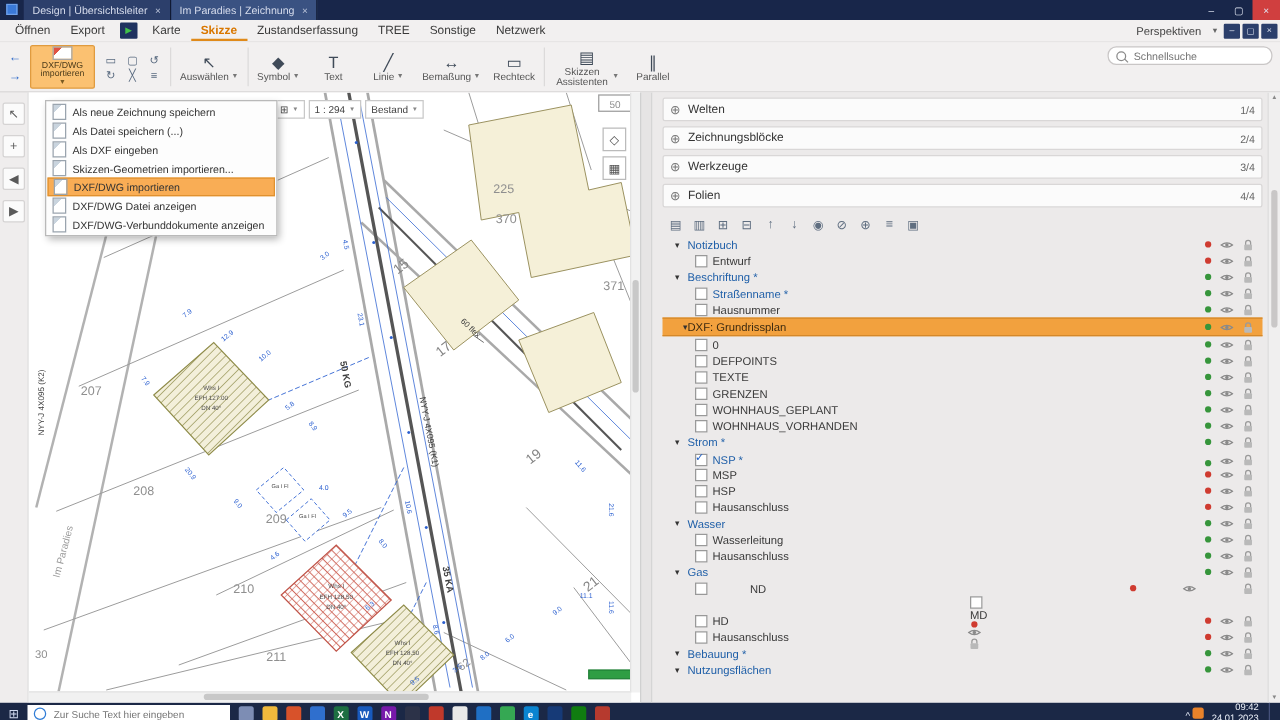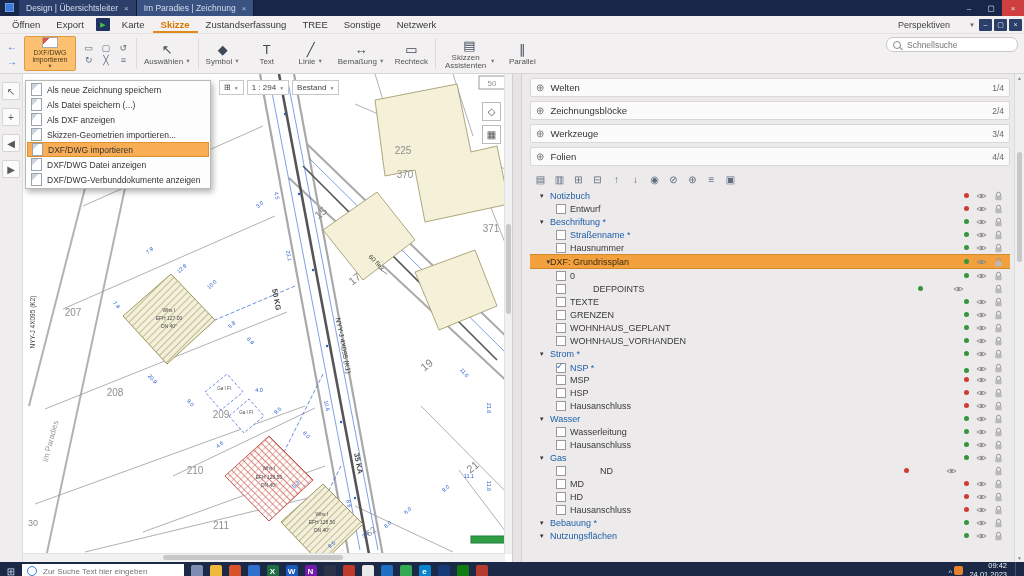--- a/index.html
+++ b/index.html
@@ -18,21 +18,21 @@
   .wc{width:22px;display:flex;align-items:center;justify-content:center;font-size:8px;color:#dfe5f2;}
   .wc.close{background:#d03f3f;}
 
   
   .menubar{height:17px;background:#f2f0f0;display:flex;align-items:center;font-size:9.5px;color:#3a3a3a;border-bottom:1px solid #e3e1e1;padding-left:4px;}
   .m-item{padding:0 8px;height:17px;display:flex;align-items:center;white-space:nowrap;}
   .m-item.active{color:#d97700;font-weight:bold;box-shadow:inset 0 -2px 0 #e08a1a;}
   .run-btn{width:14px;height:13px;background:#1f3260;display:flex;align-items:center;justify-content:center;margin:0 4px;border-radius:1px;}
   .run-btn span{color:#42c24a;font-size:7px;line-height:1;}
   .m-right{margin-left:auto;display:flex;align-items:center;gap:4px;padding-right:2px;}
-  .persp{display:flex;align-items:center;gap:19px;font-size:9px;color:#444;}
+  .persp{display:flex;align-items:center;gap:8px;font-size:9px;color:#444;}
   .persp .car{font-size:6px;color:#666;}
   .mwc{width:13px;height:12px;background:#2c3f6b;color:#dfe5f2;font-size:7px;display:flex;align-items:center;justify-content:center;border-radius:1px;}
 
   
   .ribbon{position:relative;height:37px;background:#f2f0f0;border-bottom:1px solid #d8d5d5;display:flex;align-items:stretch;padding:1px 2px;}
   .rb-nav{display:flex;flex-direction:column;justify-content:center;gap:1px;padding:0 2px;}
   .rb-nav div{width:16px;height:14px;display:flex;align-items:center;justify-content:center;color:#2a66c8;font-size:10px;}
   .rb-import{width:50px;margin:1px 2px;background:#fbc171;border:1px solid #e09b3f;border-radius:2px;display:flex;flex-direction:column;align-items:center;justify-content:center;gap:1px;font-size:7px;color:#4a3a1a;text-align:center;line-height:1.05;}
   .imp-ic{width:14px;height:15px;border:1px solid #a8a8a8;background:linear-gradient(135deg,#e05344 0 28%,#fff 28%);}
   .imp-car{font-size:5.5px;color:#7a5a22;}
@@ -58,21 +58,21 @@
   .map-controls{position:absolute;left:196px;top:6px;display:flex;gap:3px;z-index:5;}
   .mc-box{background:#fff;border:1px solid #c8c8c8;height:13px;display:flex;align-items:center;gap:3px;font-size:8px;color:#444;padding:0 4px;}
   .mc-box .car{font-size:5px;color:#888;}
   .map-side{position:absolute;right:11px;top:28px;display:flex;flex-direction:column;gap:4px;z-index:5;}
   .ms-btn{width:17px;height:17px;background:#fff;border:1px solid #bbb;display:flex;align-items:center;justify-content:center;font-size:10px;color:#555;}
   .map-vscroll{position:absolute;right:0;top:0;width:7px;height:480px;background:#f1f1f1;border-left:1px solid #e2e2e2;}
   .map-vthumb{position:absolute;left:1px;top:150px;width:5px;height:90px;background:#c8c8c8;border-radius:3px;}
   .map-hscroll{position:absolute;left:0;bottom:0;height:8px;width:482px;background:#f1f1f1;border-top:1px solid #e2e2e2;}
   .map-hthumb{position:absolute;top:1px;left:140px;height:5px;width:180px;background:#c8c8c8;border-radius:3px;}
 
-  .dropdown{position:absolute;left:2px;top:6px;background:#fdfdfd;border:1px solid #b9b9b9;box-shadow:2px 3px 6px rgba(0,0,0,.3);z-index:50;min-width:150px;padding:1px;}
+  .dropdown{position:absolute;left:13px;top:6px;background:#fdfdfd;border:1px solid #b9b9b9;box-shadow:2px 3px 6px rgba(0,0,0,.3);z-index:50;min-width:150px;padding:1px;}
   .dd-row{height:15px;display:flex;align-items:center;gap:5px;padding:0 8px 0 4px;font-size:8.5px;color:#333;white-space:nowrap;}
   .dd-row.hl{background:#f9ad55;border:1px solid #e0912f;height:13px;}
   .dd-ic{width:9px;height:11px;border:1px solid #9aa4ae;background:linear-gradient(135deg,#c9d4de 0 30%,#fff 30%);flex:none;}
 
   .splitter{width:8px;background:#e6e4e4;border-left:1px solid #d0d0d0;border-right:1px solid #d0d0d0;}
 
   
   .panel{flex:1;background:#eceaea;position:relative;padding:4px 14px 0 8px;overflow:hidden;}
   .sec{height:17px;background:#fbfbfb;border:1px solid #d9d7d7;border-radius:2px;margin-bottom:4px;display:flex;align-items:center;gap:6px;padding:0 5px;font-size:9.5px;color:#333;}
   .sec-plus{color:#777;font-size:10px;}
@@ -377,21 +377,21 @@
           <div class="dd-row">
             <span class="dd-ic"></span>
             <span>Als neue Zeichnung speichern</span>
           </div>
           <div class="dd-row">
             <span class="dd-ic"></span>
             <span>Als Datei speichern (...)</span>
           </div>
           <div class="dd-row">
             <span class="dd-ic"></span>
-            <span>Als DXF anzeigen</span>
+            <span>Als DXF eingeben</span>
           </div>
           <div class="dd-row">
             <span class="dd-ic"></span>
             <span>Skizzen-Geometrien importieren...</span>
           </div>
           <div class="dd-row hl">
             <span class="dd-ic"></span>
             <span>DXF/DWG importieren</span>
           </div>
           <div class="dd-row">
@@ -570,21 +570,21 @@
                 <circle cx="6" cy="4" r="1.5" fill="#8a8a8a"></circle>
               </svg>
             </span>
             <span class="lock">
               <svg width="9" height="10" viewBox="0 0 9 10">
                 <path d="M2.5 5 V3.2 a2 2 0 0 1 4 0 V5" fill="none" stroke="#9a9a9a" stroke-width="1"></path>
                 <rect x="1.4" y="4.6" width="6.2" height="4.6" rx="0.8" fill="#b9b9b9"></rect>
               </svg>
             </span>
           </div>
-          <div class="row" style="padding-left: 26px; gap: 23px;">
+          <div class="row" style="padding-left: 26px;">
             <span class="cb"></span>
             <span class="lbl">DEFPOINTS</span>
             <span class="spacer"></span>
             <span class="dot g"></span>
             <span class="eye">
               <svg width="11" height="8" viewBox="0 0 12 8">
                 <path d="M1 4 Q6 0.2 11 4 Q6 7.8 1 4 Z" fill="none" stroke="#8a8a8a" stroke-width="1"></path>
                 <circle cx="6" cy="4" r="1.5" fill="#8a8a8a"></circle>
               </svg>
             </span>
@@ -840,21 +840,21 @@
                 <circle cx="6" cy="4" r="1.5" fill="#8a8a8a"></circle>
               </svg>
             </span>
             <span class="lock">
               <svg width="9" height="10" viewBox="0 0 9 10">
                 <path d="M2.5 5 V3.2 a2 2 0 0 1 4 0 V5" fill="none" stroke="#9a9a9a" stroke-width="1"></path>
                 <rect x="1.4" y="4.6" width="6.2" height="4.6" rx="0.8" fill="#b9b9b9"></rect>
               </svg>
             </span>
           </div>
-          <div class="row" style="padding-left: 26px;">
+          <div class="row" style="padding-left: 26px; flex-direction: column;">
             <span class="cb"></span>
             <span class="lbl">MD</span>
             <span class="spacer"></span>
             <span class="dot r"></span>
             <span class="eye">
               <svg width="11" height="8" viewBox="0 0 12 8">
                 <path d="M1 4 Q6 0.2 11 4 Q6 7.8 1 4 Z" fill="none" stroke="#8a8a8a" stroke-width="1"></path>
                 <circle cx="6" cy="4" r="1.5" fill="#8a8a8a"></circle>
               </svg>
             </span>

